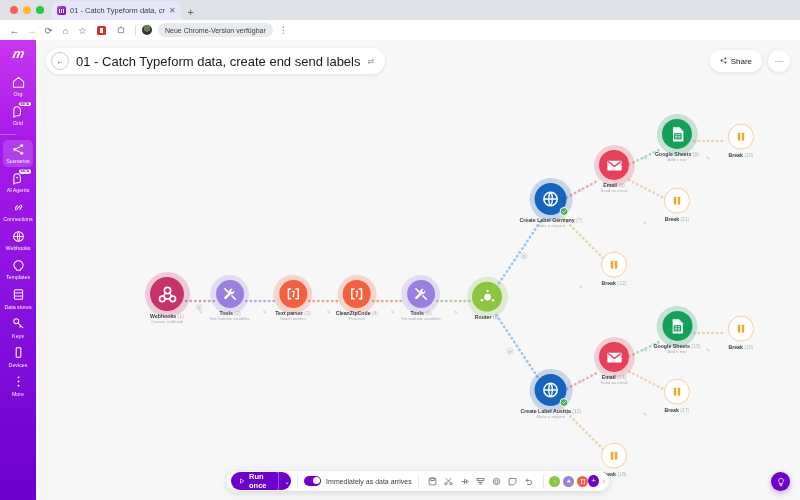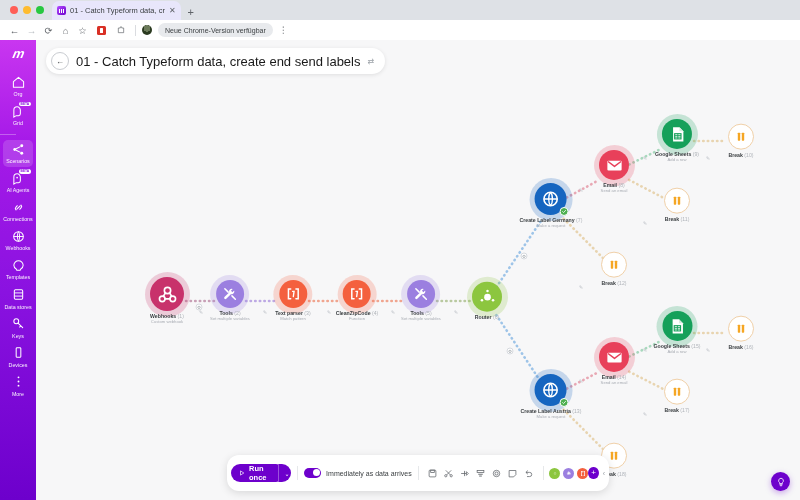--- a/index.html
+++ b/index.html
@@ -180,21 +180,21 @@
     justify-content: center; color: #9aa0a6; font-size: 4.5px;
   }
   .wrench-mini {
     position: absolute; transform: translate(-50%,-50%);
     color: #b9bdc4; font-size: 5px;
   }
 
   
   #bottom-bar {
     position: absolute; left: 50%; transform: translateX(-50%);
-    bottom: 9px; height: 36px;
+    bottom: 9px; height: 20px;
     background: #fff; border-radius: 12px;
     box-shadow: 0 2px 8px rgba(0,0,0,.13);
     display: flex; align-items: center; padding: 0 4px; gap: 0; z-index: 30;
   }
   #run-once {
     height: 18px; background: #6d00cc; border-radius: 9px;
     display: flex; align-items: center; gap: 4px; padding: 0 8px;
     color: #fff; font-size: 7.5px; font-weight: 700;
   }
   #run-caret {
@@ -631,20 +631,34 @@
         <div class="wrench-mini" style="left: 609px; top: 374px;">✎</div>
         <div class="wrench-mini" style="left: 545px; top: 438px;">✎</div>
       </div>
 
     <div id="scenario-header">
       <div id="title-pill">
         <span id="back-circle">←</span>
         <span id="scenario-title">01 - Catch Typeform data, create end send labels</span>
         <span id="title-swap">⇄</span>
       </div>
+      <div id="header-right">
+        <div id="share-btn">
+          <span>
+            <svg viewBox="0 0 12 12" width="7" height="7">
+                <circle cx="9.5" cy="2.5" r="1.6" fill="#3c4043"></circle>
+                <circle cx="9.5" cy="9.5" r="1.6" fill="#3c4043"></circle>
+                <circle cx="2.5" cy="6" r="1.6" fill="#3c4043"></circle>
+                <path d="M4 5.2l4-2M4 6.8l4 2" stroke="#3c4043" stroke-width=".9"></path>
+              </svg>
+          </span>
+          <span>Share</span>
+        </div>
+        <div id="more-btn">···</div>
+      </div>
     </div>
 
     <div id="bottom-bar">
       <div id="run-once">
         <span>
           <svg viewBox="0 0 10 10" width="6" height="6">
               <path d="M2.5 1.5l5.5 3.5-5.5 3.5z" fill="none" stroke="#fff" stroke-width="1.1" stroke-linejoin="round"></path>
             </svg>
         </span>
         <span>Run once</span>

